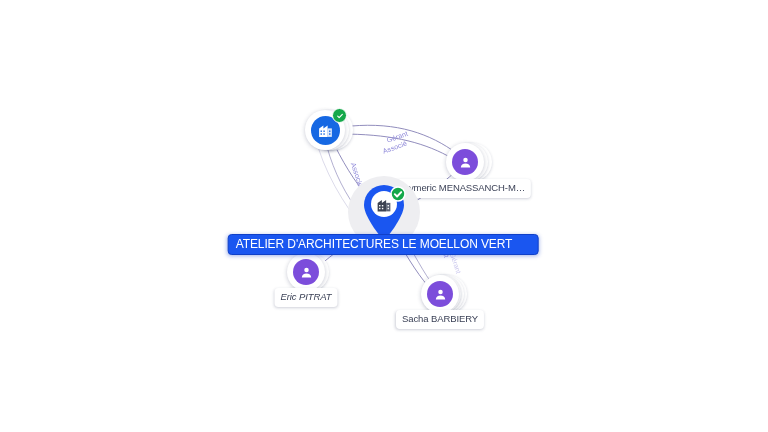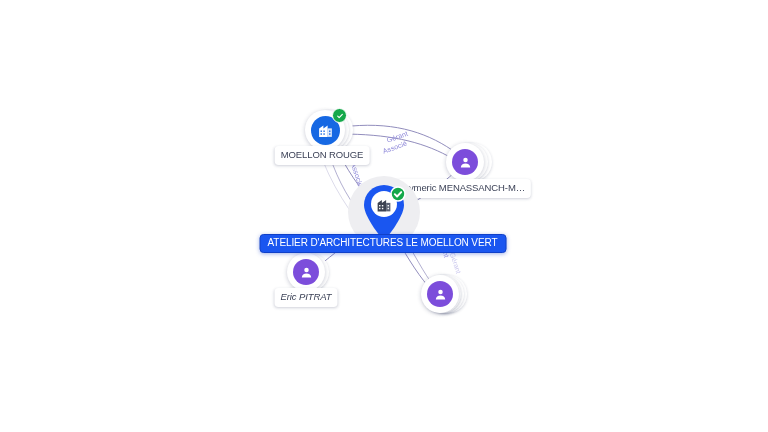--- a/index.html
+++ b/index.html
@@ -138,22 +138,22 @@
     padding: 4px 6px 5px 6px;
     border-radius: 4px;
     box-shadow: 0 1px 3px rgba(30,40,80,0.22);
     letter-spacing: -0.1px;
   }
   .label.selected {
     background: #1a56f0;
     color: #ffffff;
     border: 1px solid #1040c8;
     box-shadow: 0 1px 4px rgba(20,60,200,0.40);
-    font-size: 10px;
-    padding: 3px 8px 4px 7px;
+    font-size: 12px;
+    padding: 3px 25px 4px 7px;
     z-index: 9;
   }
 
   
   .edge-label {
     position: absolute;
     white-space: nowrap;
     color: #8b85d8;
     font-size: 7px;
     line-height: 1.05;
@@ -217,21 +217,20 @@
           </svg>
         </div>
         <div class="badge-check" style="right:-2px; top:-2px;">
           <svg width="8" height="8" viewBox="0 0 24 24">
             <path d="M5 12.5l4.5 4.5L19 7" fill="none" stroke="#ffffff" stroke-width="3.4" stroke-linecap="round" stroke-linejoin="round"></path>
           </svg>
         </div>
       </div>
     </div>
   </div>
-  <div class="label" style="left:322px; top:146px;">MOELLON ROUGE</div>
 
   <div class="node" style="left:465px; top:162px;">
     <div class="disc" style="width:38px;height:38px;left:-11px;top:-19px;"></div>
     <div class="disc" style="width:38px;height:38px;left:-15px;top:-19px;"></div>
     <div class="person-wrap" style="left:0px; top:0px;">
       <div class="person-disc">
         <div class="person-avatar">
           <svg width="15" height="15" viewBox="0 0 24 24">
             <circle cx="12" cy="8" r="3.6" fill="#ffffff"></circle>
             <path d="M4.5 20c0-4.2 3.4-6.4 7.5-6.4s7.5 2.2 7.5 6.4z" fill="#ffffff"></path>
@@ -290,14 +289,15 @@
       <div class="person-disc">
         <div class="person-avatar">
           <svg width="15" height="15" viewBox="0 0 24 24">
             <circle cx="12" cy="8" r="3.6" fill="#ffffff"></circle>
             <path d="M4.5 20c0-4.2 3.4-6.4 7.5-6.4s7.5 2.2 7.5 6.4z" fill="#ffffff"></path>
           </svg>
         </div>
       </div>
     </div>
   </div>
+  <div class="label" style="left:440px; top:310px;">Sacha BARBIERY</div>
 
 </div>
 
 </body></html>

